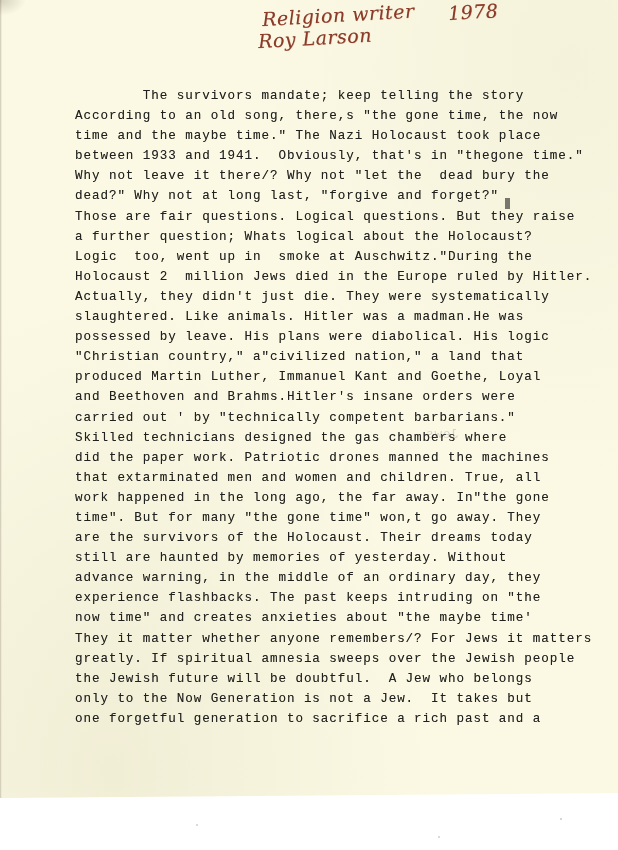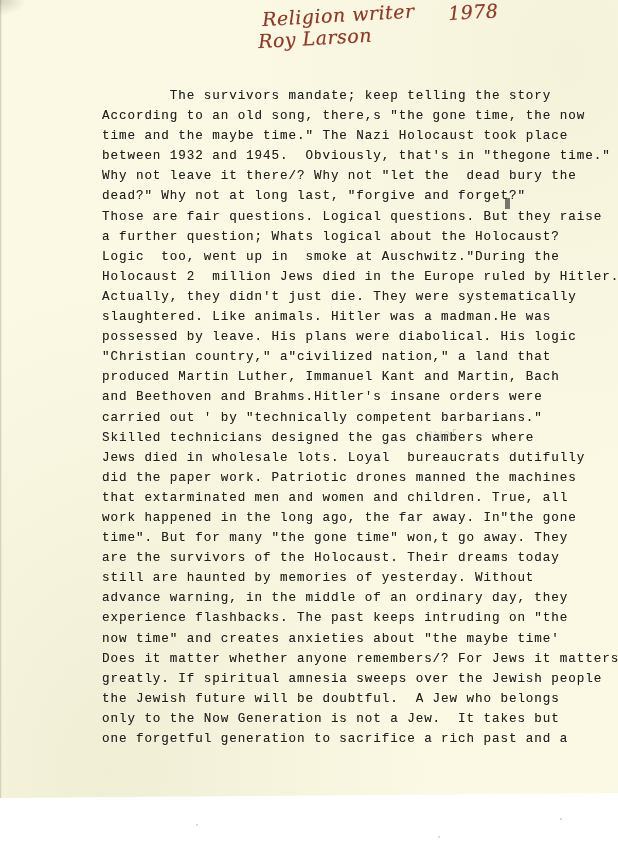--- a/index.html
+++ b/index.html
@@ -90,21 +90,20 @@
   #hw-role  { left: 4px;   top: 6px;  }
   #hw-year  { left: 190px; top: 0px;  transform: rotate(-3.2deg); }
   #hw-name  { left: 0px;   top: 28px; }
 
   
   #typescript {
     position: absolute;
     left: 75px;
     top: 86px;
     width: 500px;
-    margin-left: 27px;
   }
   .tw-line {
     height: 20.1px;
     line-height: 20.1px;
     font-size: 12.6px;
     letter-spacing: .92px;
     color: #20201e;
     white-space: pre;
     font-family: "Liberation Mono", "DejaVu Sans Mono", monospace;
     text-shadow: 0 0 .5px rgba(30,30,28,.35);
@@ -151,46 +150,45 @@
   <div id="handwriting">
     <span class="hw-line" id="hw-role">Religion writer</span>
     <span class="hw-line" id="hw-year">1978</span>
     <span class="hw-line" id="hw-name">Roy Larson</span>
   </div>
 
   <div id="typescript">
       <div class="tw-line">        The survivors mandate; keep telling the story</div>
       <div class="tw-line">According to an old song, there,s "the gone time, the now</div>
       <div class="tw-line">time and the maybe time." The Nazi Holocaust took place</div>
-      <div class="tw-line">between 1932 and 1945.  Obviously, that's in "thegone time."</div>
+      <div class="tw-line">between 1933 and 1941.  Obviously, that's in "thegone time."</div>
       <div class="tw-line">Why not leave it there/? Why not "let the  dead bury the</div>
       <div class="tw-line">dead?" Why not at long last, "forgive and forget?"</div>
       <div class="tw-line">Those are fair questions. Logical questions. But they raise</div>
       <div class="tw-line">a further question; Whats logical about the Holocaust?</div>
       <div class="tw-line">Logic  too, went up in  smoke at Auschwitz."During the</div>
       <div class="tw-line">Holocaust 2  million Jews died in the Europe ruled by Hitler.</div>
       <div class="tw-line">Actually, they didn't just die. They were systematically</div>
       <div class="tw-line">slaughtered. Like animals. Hitler was a madman.He was</div>
       <div class="tw-line">possessed by leave. His plans were diabolical. His logic</div>
       <div class="tw-line">"Christian country," a"civilized nation," a land that</div>
-      <div class="tw-line">produced Martin Luther, Immanuel Kant and Martin, Bach</div>
+      <div class="tw-line">produced Martin Luther, Immanuel Kant and Goethe, Loyal</div>
       <div class="tw-line">and Beethoven and Brahms.Hitler's insane orders were</div>
       <div class="tw-line">carried out ' by "technically competent barbarians."</div>
       <div class="tw-line">Skilled technicians designed the gas chambers where</div>
-      <div class="tw-line">Jews died in wholesale lots. Loyal  bureaucrats dutifully</div>
       <div class="tw-line">did the paper work. Patriotic drones manned the machines</div>
       <div class="tw-line">that extarminated men and women and children. True, all</div>
       <div class="tw-line">work happened in the long ago, the far away. In"the gone</div>
       <div class="tw-line">time". But for many "the gone time" won,t go away. They</div>
       <div class="tw-line">are the survivors of the Holocaust. Their dreams today</div>
       <div class="tw-line">still are haunted by memories of yesterday. Without</div>
       <div class="tw-line">advance warning, in the middle of an ordinary day, they</div>
       <div class="tw-line">experience flashbacks. The past keeps intruding on "the</div>
       <div class="tw-line">now time" and creates anxieties about "the maybe time'</div>
-      <div class="tw-line">Does it matter whether anyone remembers/? For Jews it matters</div>
+      <div class="tw-line">They it matter whether anyone remembers/? For Jews it matters</div>
       <div class="tw-line">greatly. If spiritual amnesia sweeps over the Jewish people</div>
       <div class="tw-line">the Jewish future will be doubtful.  A Jew who belongs</div>
       <div class="tw-line">only to the Now Generation is not a Jew.  It takes but</div>
       <div class="tw-line">one forgetful generation to sacrifice a rich past and a</div>
     </div>
 
   <div id="ghost-jews">Jews</div>
 
   <div id="overstrike-raise"></div>
 

